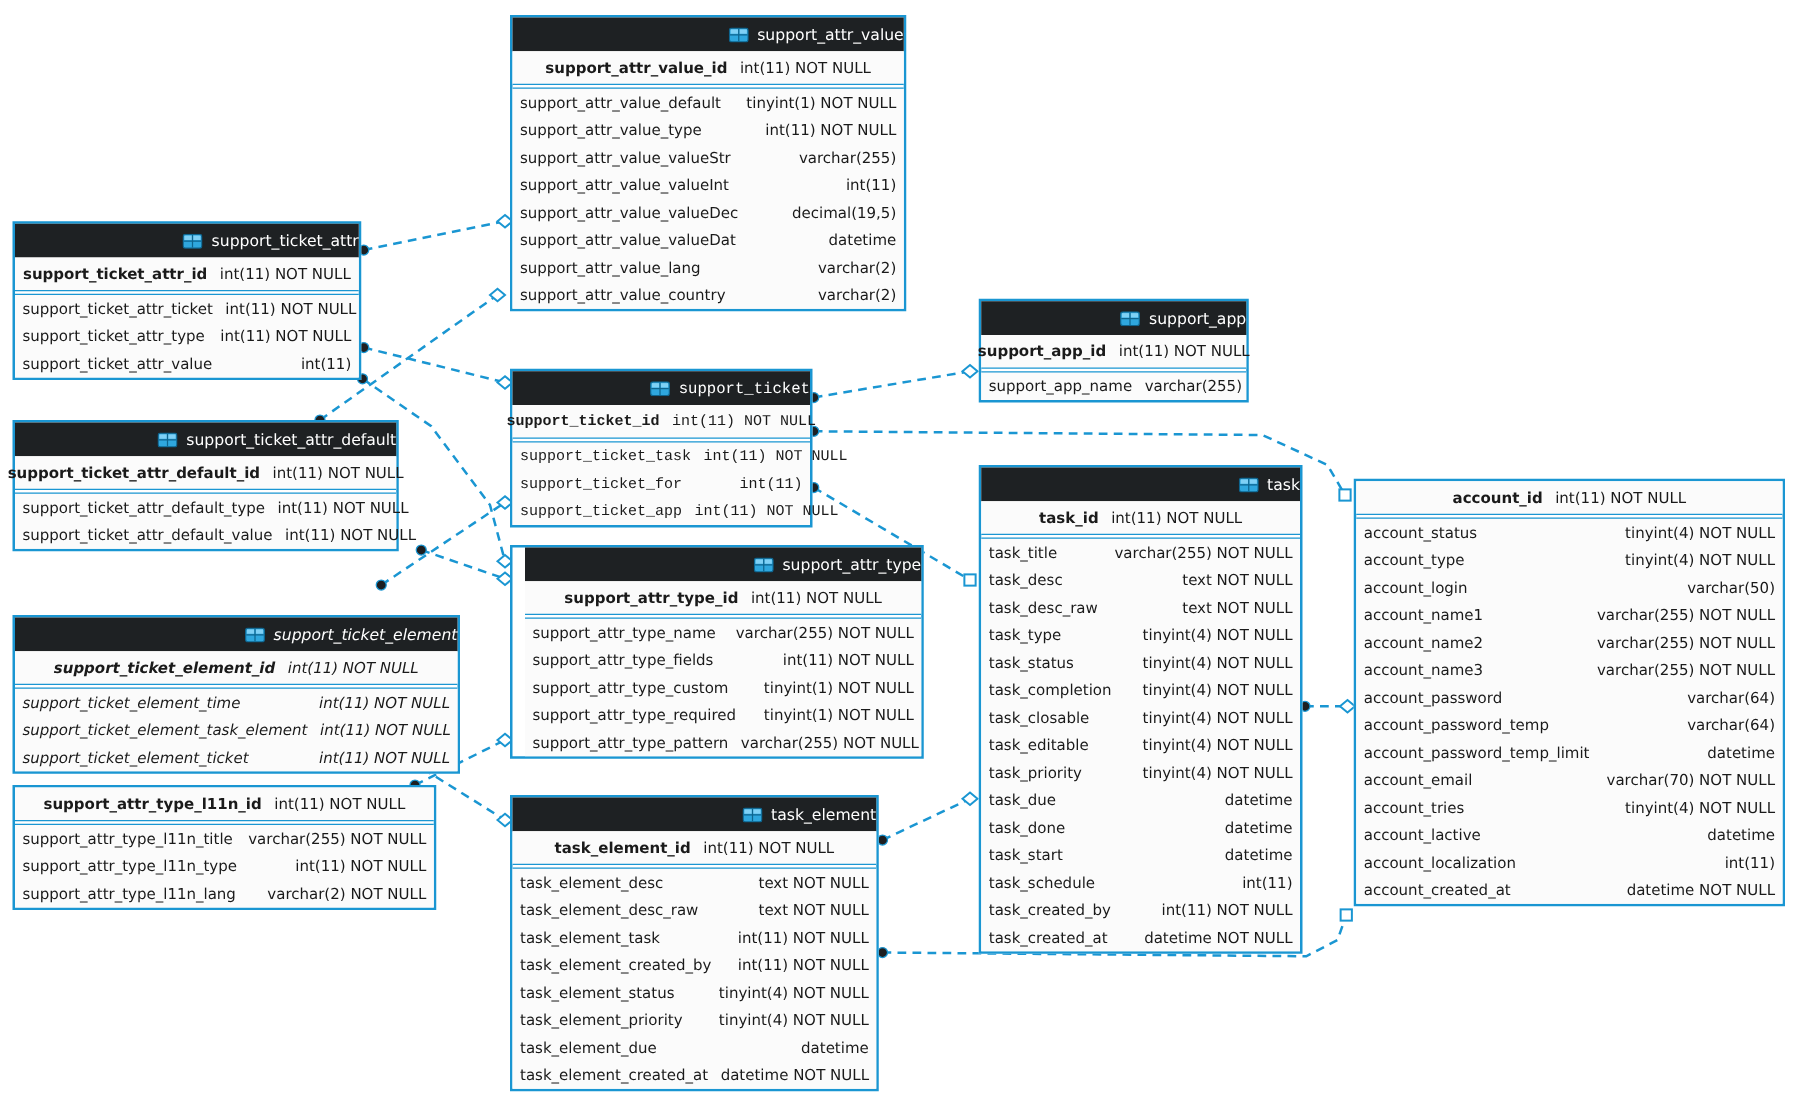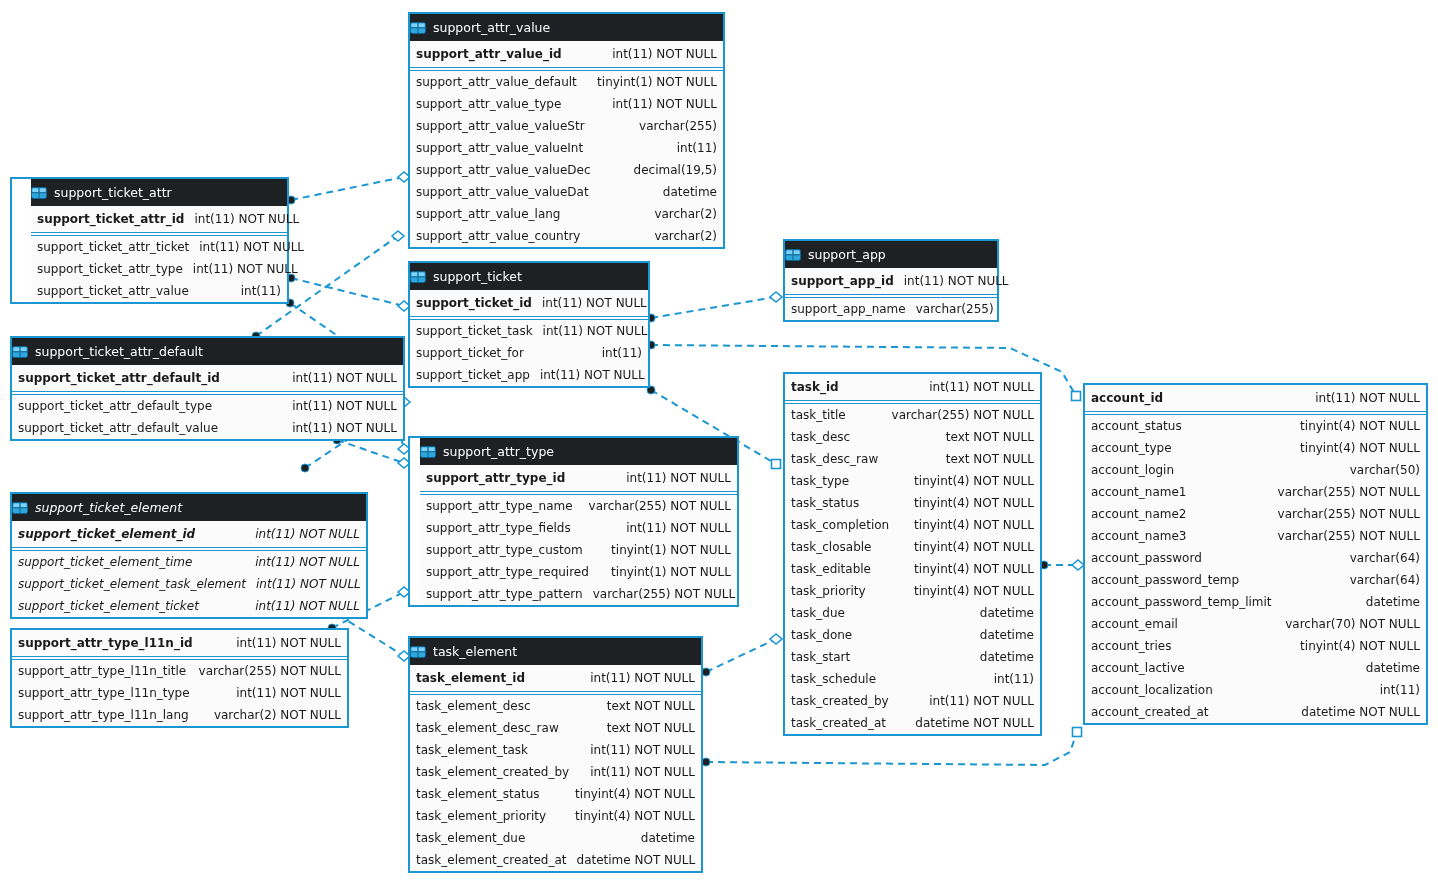--- a/index.html
+++ b/index.html
@@ -20,31 +20,31 @@
   #rel-svg{position:absolute;left:0;top:0;z-index:1;}
   .rel-line{fill:none;stroke:var(--connector);stroke-width:2;stroke-dasharray:7 5;}
   .rel-dot{fill:#1d1f21;stroke:var(--connector);stroke-width:1;}
   .rel-end{fill:#ffffff;stroke:var(--connector);stroke-width:1.6;}
   .tbl{
     position:absolute;z-index:2;border:2px solid var(--border);background:#ffffff;
     font-size:12px;color:var(--row-text);
   }
   .tbl-header{
     height:27px;background:var(--header-bg);color:var(--header-text);
-    display:flex;align-items:center;justify-content:flex-start;gap:7px;
+    display:flex;align-items:center;justify-content:flex-end;gap:7px;
     font-size:12.5px;white-space:nowrap;cursor:default;
   }
   .tbl-icon{display:inline-flex;align-items:center;}
   .tbl-pk{background:var(--row-bg);border-bottom:1px solid var(--border);}
   .tbl-rows{background:var(--row-bg);border-top:1px solid var(--border);margin-top:2px;}
   .row{
     height:22px;display:flex;align-items:center;justify-content:space-between;
     padding:0 6px;white-space:nowrap;
   }
-  .row.pk{height:26px;}
+  .row.pk{height:26px;justify-content:center;}
   .row.pk .cname{font-weight:bold;}
   .cname{text-align:left;}
   .ctype{text-align:right;margin-left:10px;}
 </style>
 </head>
 <body>
 
 <div id="canvas">
   <svg id="rel-svg" width="1438" height="882" viewBox="0 0 1438 882">
       <polyline points="291,200 404,177" class="rel-line"></polyline>
@@ -137,21 +137,21 @@
         <div class="row">
           <span class="cname">support_attr_value_lang</span>
           <span class="ctype">varchar(2)</span>
         </div>
         <div class="row">
           <span class="cname">support_attr_value_country</span>
           <span class="ctype">varchar(2)</span>
         </div>
       </div>
     </div>
-    <div class="tbl" style="left: 10px; top: 177px; width: 279px; padding-left: 19px;">
+    <div class="tbl" style="left: 10px; top: 177px; width: 279px;">
       <div class="tbl-header">
         <span class="tbl-icon">
           <svg width="16" height="12" viewBox="0 0 16 12">
             <rect x="0.5" y="0.5" width="15" height="11" rx="2" fill="#2fa7de" stroke="#0e658f"></rect>
             <rect x="1.5" y="1.5" width="6" height="3.5" fill="#7fd0f5"></rect>
             <rect x="8.5" y="1.5" width="6" height="3.5" fill="#7fd0f5"></rect>
             <line x1="1" y1="5.8" x2="15" y2="5.8" stroke="#0e658f"></line>
             <line x1="8" y1="1" x2="8" y2="11" stroke="#0e658f"></line>
           </svg>
         </span>
@@ -171,21 +171,21 @@
         <div class="row">
           <span class="cname">support_ticket_attr_type</span>
           <span class="ctype">int(11) NOT NULL</span>
         </div>
         <div class="row">
           <span class="cname">support_ticket_attr_value</span>
           <span class="ctype">int(11)</span>
         </div>
       </div>
     </div>
-    <div class="tbl" style="left: 10px; top: 336px; width: 395px;">
+    <div class="tbl" style="left: 10px; top: 336px; width: 309px;">
       <div class="tbl-header">
         <span class="tbl-icon">
           <svg width="16" height="12" viewBox="0 0 16 12">
             <rect x="0.5" y="0.5" width="15" height="11" rx="2" fill="#2fa7de" stroke="#0e658f"></rect>
             <rect x="1.5" y="1.5" width="6" height="3.5" fill="#7fd0f5"></rect>
             <rect x="8.5" y="1.5" width="6" height="3.5" fill="#7fd0f5"></rect>
             <line x1="1" y1="5.8" x2="15" y2="5.8" stroke="#0e658f"></line>
             <line x1="8" y1="1" x2="8" y2="11" stroke="#0e658f"></line>
           </svg>
         </span>
@@ -257,21 +257,21 @@
         <div class="row">
           <span class="cname">support_attr_type_l11n_type</span>
           <span class="ctype">int(11) NOT NULL</span>
         </div>
         <div class="row">
           <span class="cname">support_attr_type_l11n_lang</span>
           <span class="ctype">varchar(2) NOT NULL</span>
         </div>
       </div>
     </div>
-    <div class="tbl" style="left: 408px; top: 261px; width: 242px;">
+    <div class="tbl" style="left: 408px; top: 295px; width: 242px; font-family: Liberation Mono, monospace;">
       <div class="tbl-header">
         <span class="tbl-icon">
           <svg width="16" height="12" viewBox="0 0 16 12">
             <rect x="0.5" y="0.5" width="15" height="11" rx="2" fill="#2fa7de" stroke="#0e658f"></rect>
             <rect x="1.5" y="1.5" width="6" height="3.5" fill="#7fd0f5"></rect>
             <rect x="8.5" y="1.5" width="6" height="3.5" fill="#7fd0f5"></rect>
             <line x1="1" y1="5.8" x2="15" y2="5.8" stroke="#0e658f"></line>
             <line x1="8" y1="1" x2="8" y2="11" stroke="#0e658f"></line>
           </svg>
         </span>
@@ -414,20 +414,32 @@
         </div>
       </div>
       <div class="tbl-rows">
         <div class="row">
           <span class="cname">support_app_name</span>
           <span class="ctype">varchar(255)</span>
         </div>
       </div>
     </div>
     <div class="tbl" style="left: 783px; top: 372px; width: 259px;">
+      <div class="tbl-header">
+        <span class="tbl-icon">
+          <svg width="16" height="12" viewBox="0 0 16 12">
+            <rect x="0.5" y="0.5" width="15" height="11" rx="2" fill="#2fa7de" stroke="#0e658f"></rect>
+            <rect x="1.5" y="1.5" width="6" height="3.5" fill="#7fd0f5"></rect>
+            <rect x="8.5" y="1.5" width="6" height="3.5" fill="#7fd0f5"></rect>
+            <line x1="1" y1="5.8" x2="15" y2="5.8" stroke="#0e658f"></line>
+            <line x1="8" y1="1" x2="8" y2="11" stroke="#0e658f"></line>
+          </svg>
+        </span>
+        <span class="tbl-title">task</span>
+      </div>
       <div class="tbl-pk">
         <div class="row pk">
           <span class="cname">task_id</span>
           <span class="ctype">int(11) NOT NULL</span>
         </div>
       </div>
       <div class="tbl-rows">
         <div class="row">
           <span class="cname">task_title</span>
           <span class="ctype">varchar(255) NOT NULL</span>

